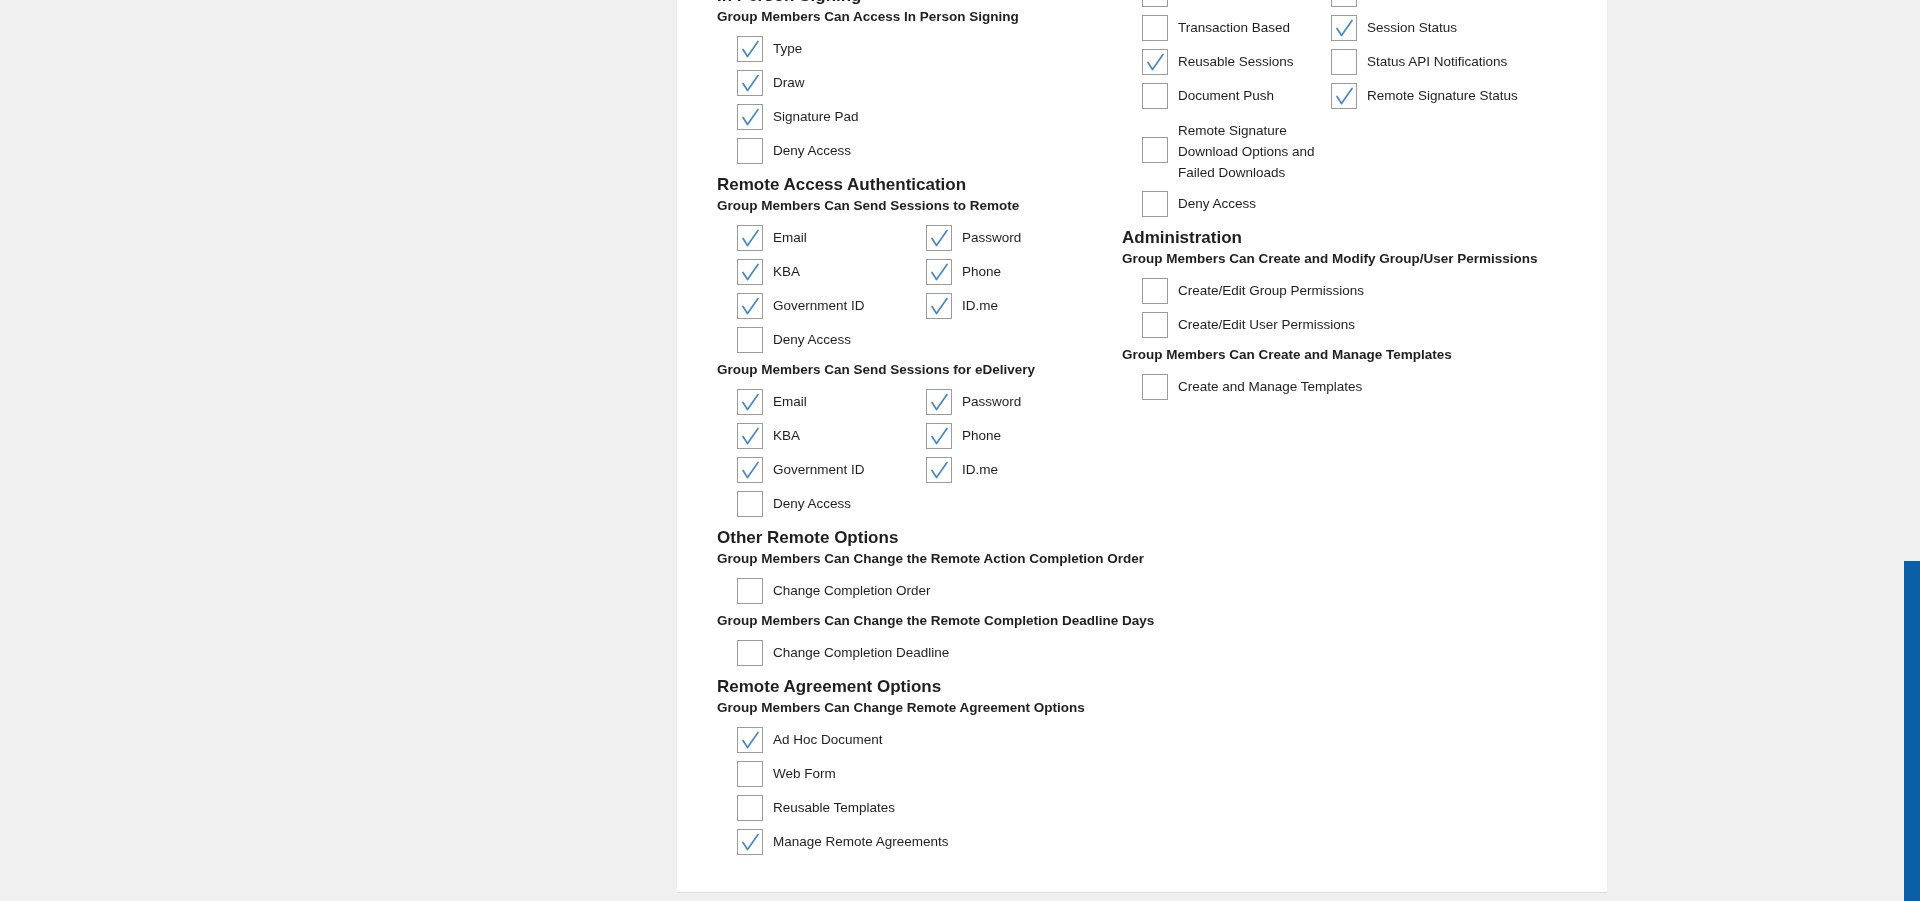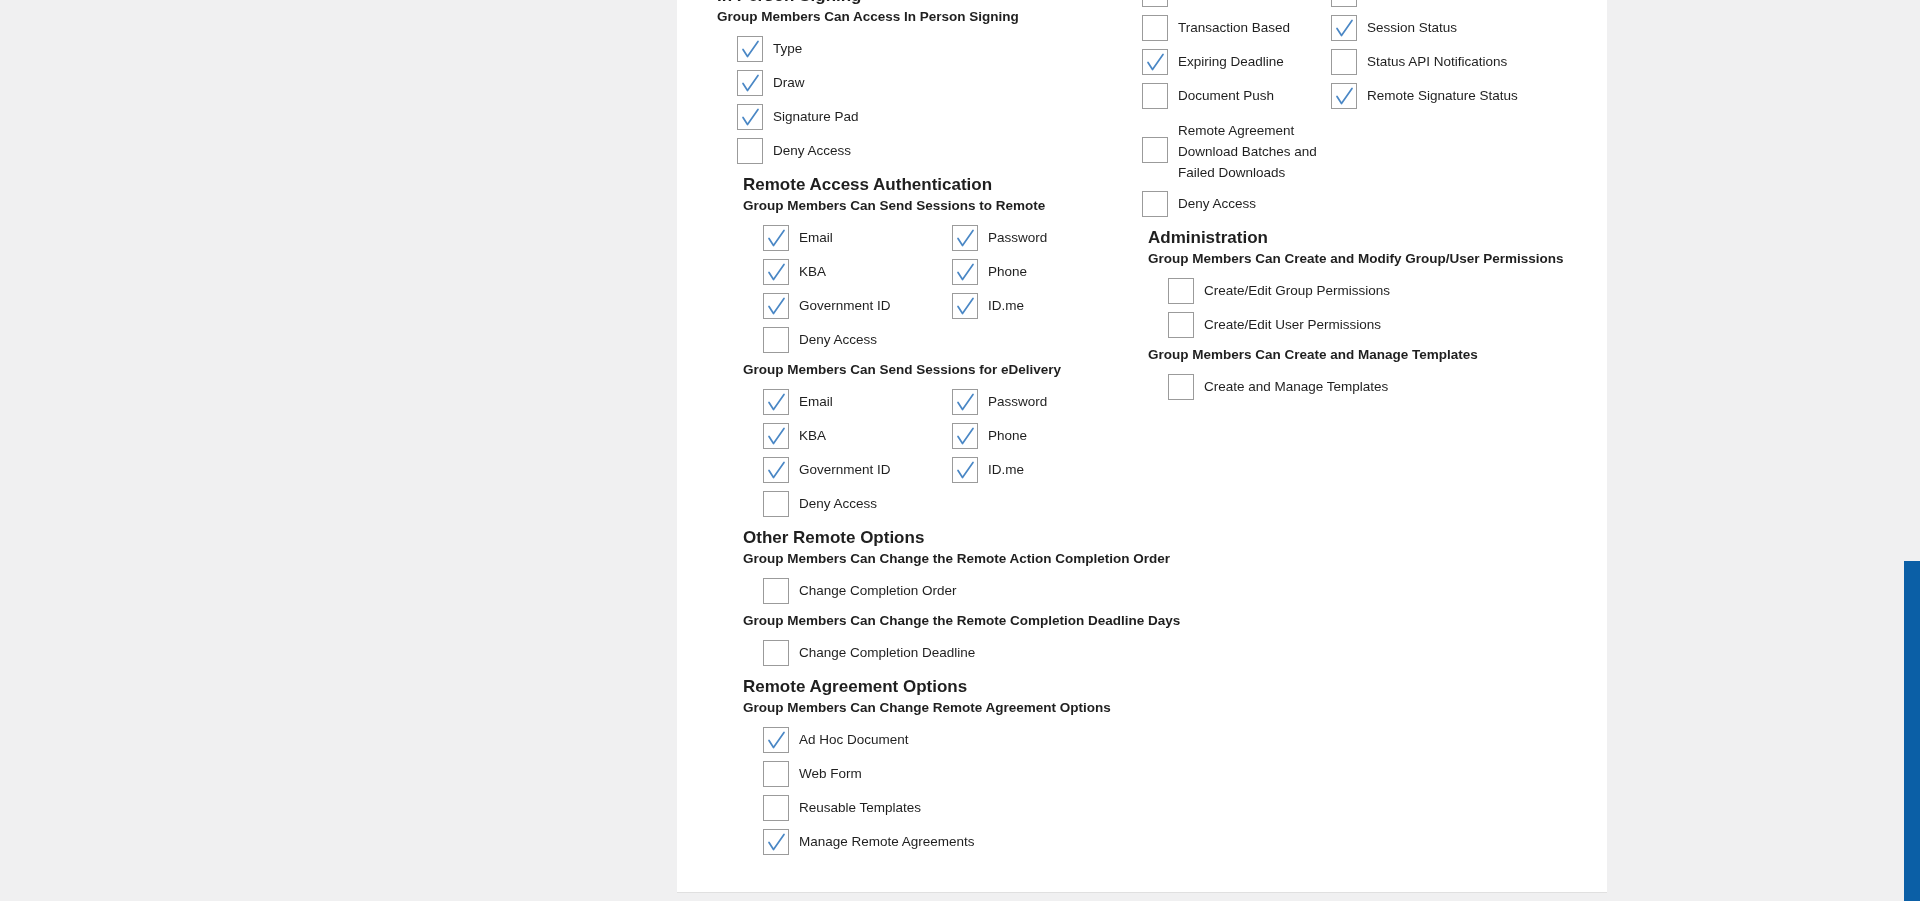--- a/index.html
+++ b/index.html
@@ -18,21 +18,21 @@
     position:absolute;left:677px;top:0;width:930px;height:893px;
     background:var(--card);border-bottom:1px solid var(--card-border);
     overflow:hidden;
   }
   .col{position:absolute;top:0;}
   .col-inner{position:relative;}
   .col-left{left:40px;width:405px;}
   .col-left .col-inner{margin-top:-15px;}
   .col-right{left:445px;width:417px;}
   .col-right .col-inner{margin-top:-19px;}
-  .section + .section{margin-top:2px;margin-left:26px;}
+  .section + .section{margin-top:2px;}
   .section-title{
     font-size:17px;font-weight:700;line-height:21px;margin:0 0 2px 0;
     white-space:nowrap;
   }
   .section + .section .section-title{margin-top:10px;}
   .subsection + .subsection{margin-top:5px;}
   .sub-heading{
     font-size:13.5px;font-weight:700;line-height:17px;margin:0 0 11px 0;
     white-space:nowrap;
   }
@@ -321,21 +321,21 @@
                 <span class="cb-label">Session Status</span>
               </div>
             </div>
             <div class="row">
               <div class="cb-item">
                 <span class="checkbox" role="checkbox" aria-checked="true">
                   <svg viewBox="0 0 24 24" width="24" height="24">
                     <path d="M5 12.5 L9.5 19.5 L20 4.5" fill="none" stroke="#4a87c5" stroke-width="1.7" stroke-linecap="round" stroke-linejoin="round"></path>
                   </svg>
                 </span>
-                <span class="cb-label">Expiring Deadline</span>
+                <span class="cb-label">Reusable Sessions</span>
               </div>
               <div class="cb-item second">
                 <span class="checkbox" role="checkbox" aria-checked="false"></span>
                 <span class="cb-label">Status API Notifications</span>
               </div>
             </div>
             <div class="row">
               <div class="cb-item">
                 <span class="checkbox" role="checkbox" aria-checked="false"></span>
                 <span class="cb-label">Document Push</span>
@@ -345,21 +345,21 @@
                   <svg viewBox="0 0 24 24" width="24" height="24">
                     <path d="M5 12.5 L9.5 19.5 L20 4.5" fill="none" stroke="#4a87c5" stroke-width="1.7" stroke-linecap="round" stroke-linejoin="round"></path>
                   </svg>
                 </span>
                 <span class="cb-label">Remote Signature Status</span>
               </div>
             </div>
             <div class="row">
               <div class="cb-item">
                 <span class="checkbox" role="checkbox" aria-checked="false"></span>
-                <span class="cb-label wrap">Remote Agreement Download Batches and Failed Downloads</span>
+                <span class="cb-label wrap">Remote Signature Download Options and Failed Downloads</span>
               </div>
             </div>
             <div class="row">
               <div class="cb-item">
                 <span class="checkbox" role="checkbox" aria-checked="false"></span>
                 <span class="cb-label">Deny Access</span>
               </div>
             </div>
           </div>
         </div>

